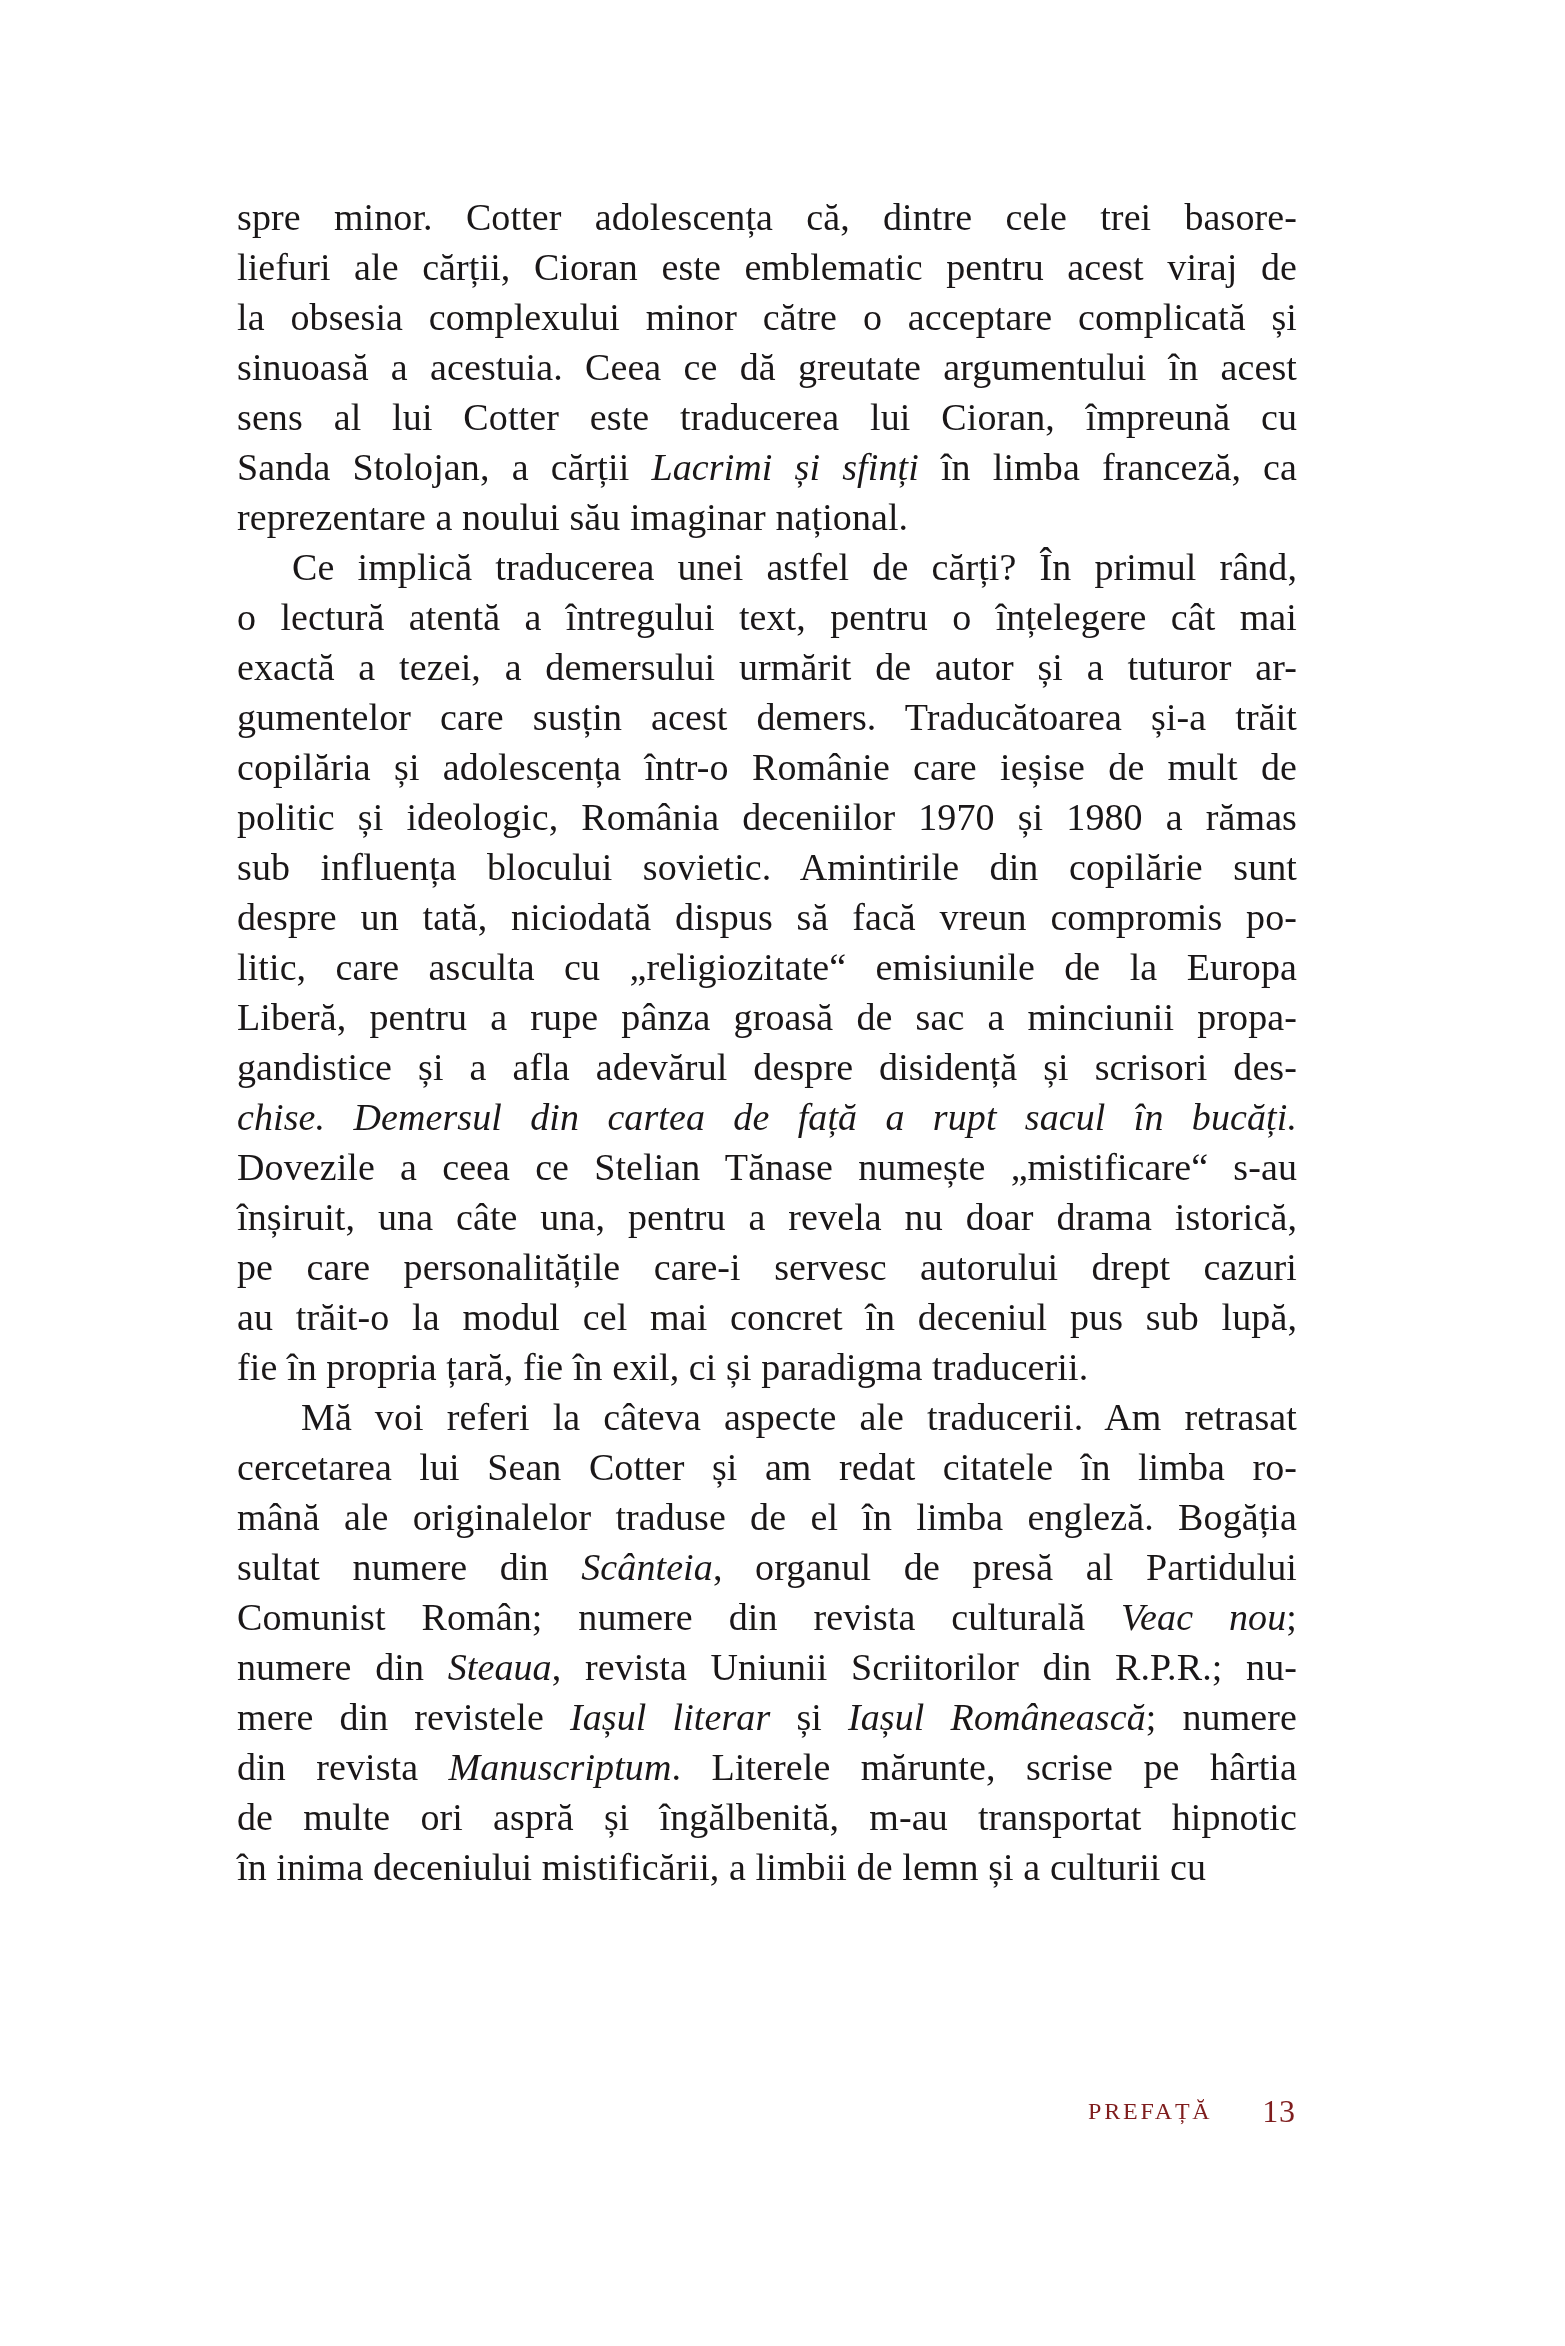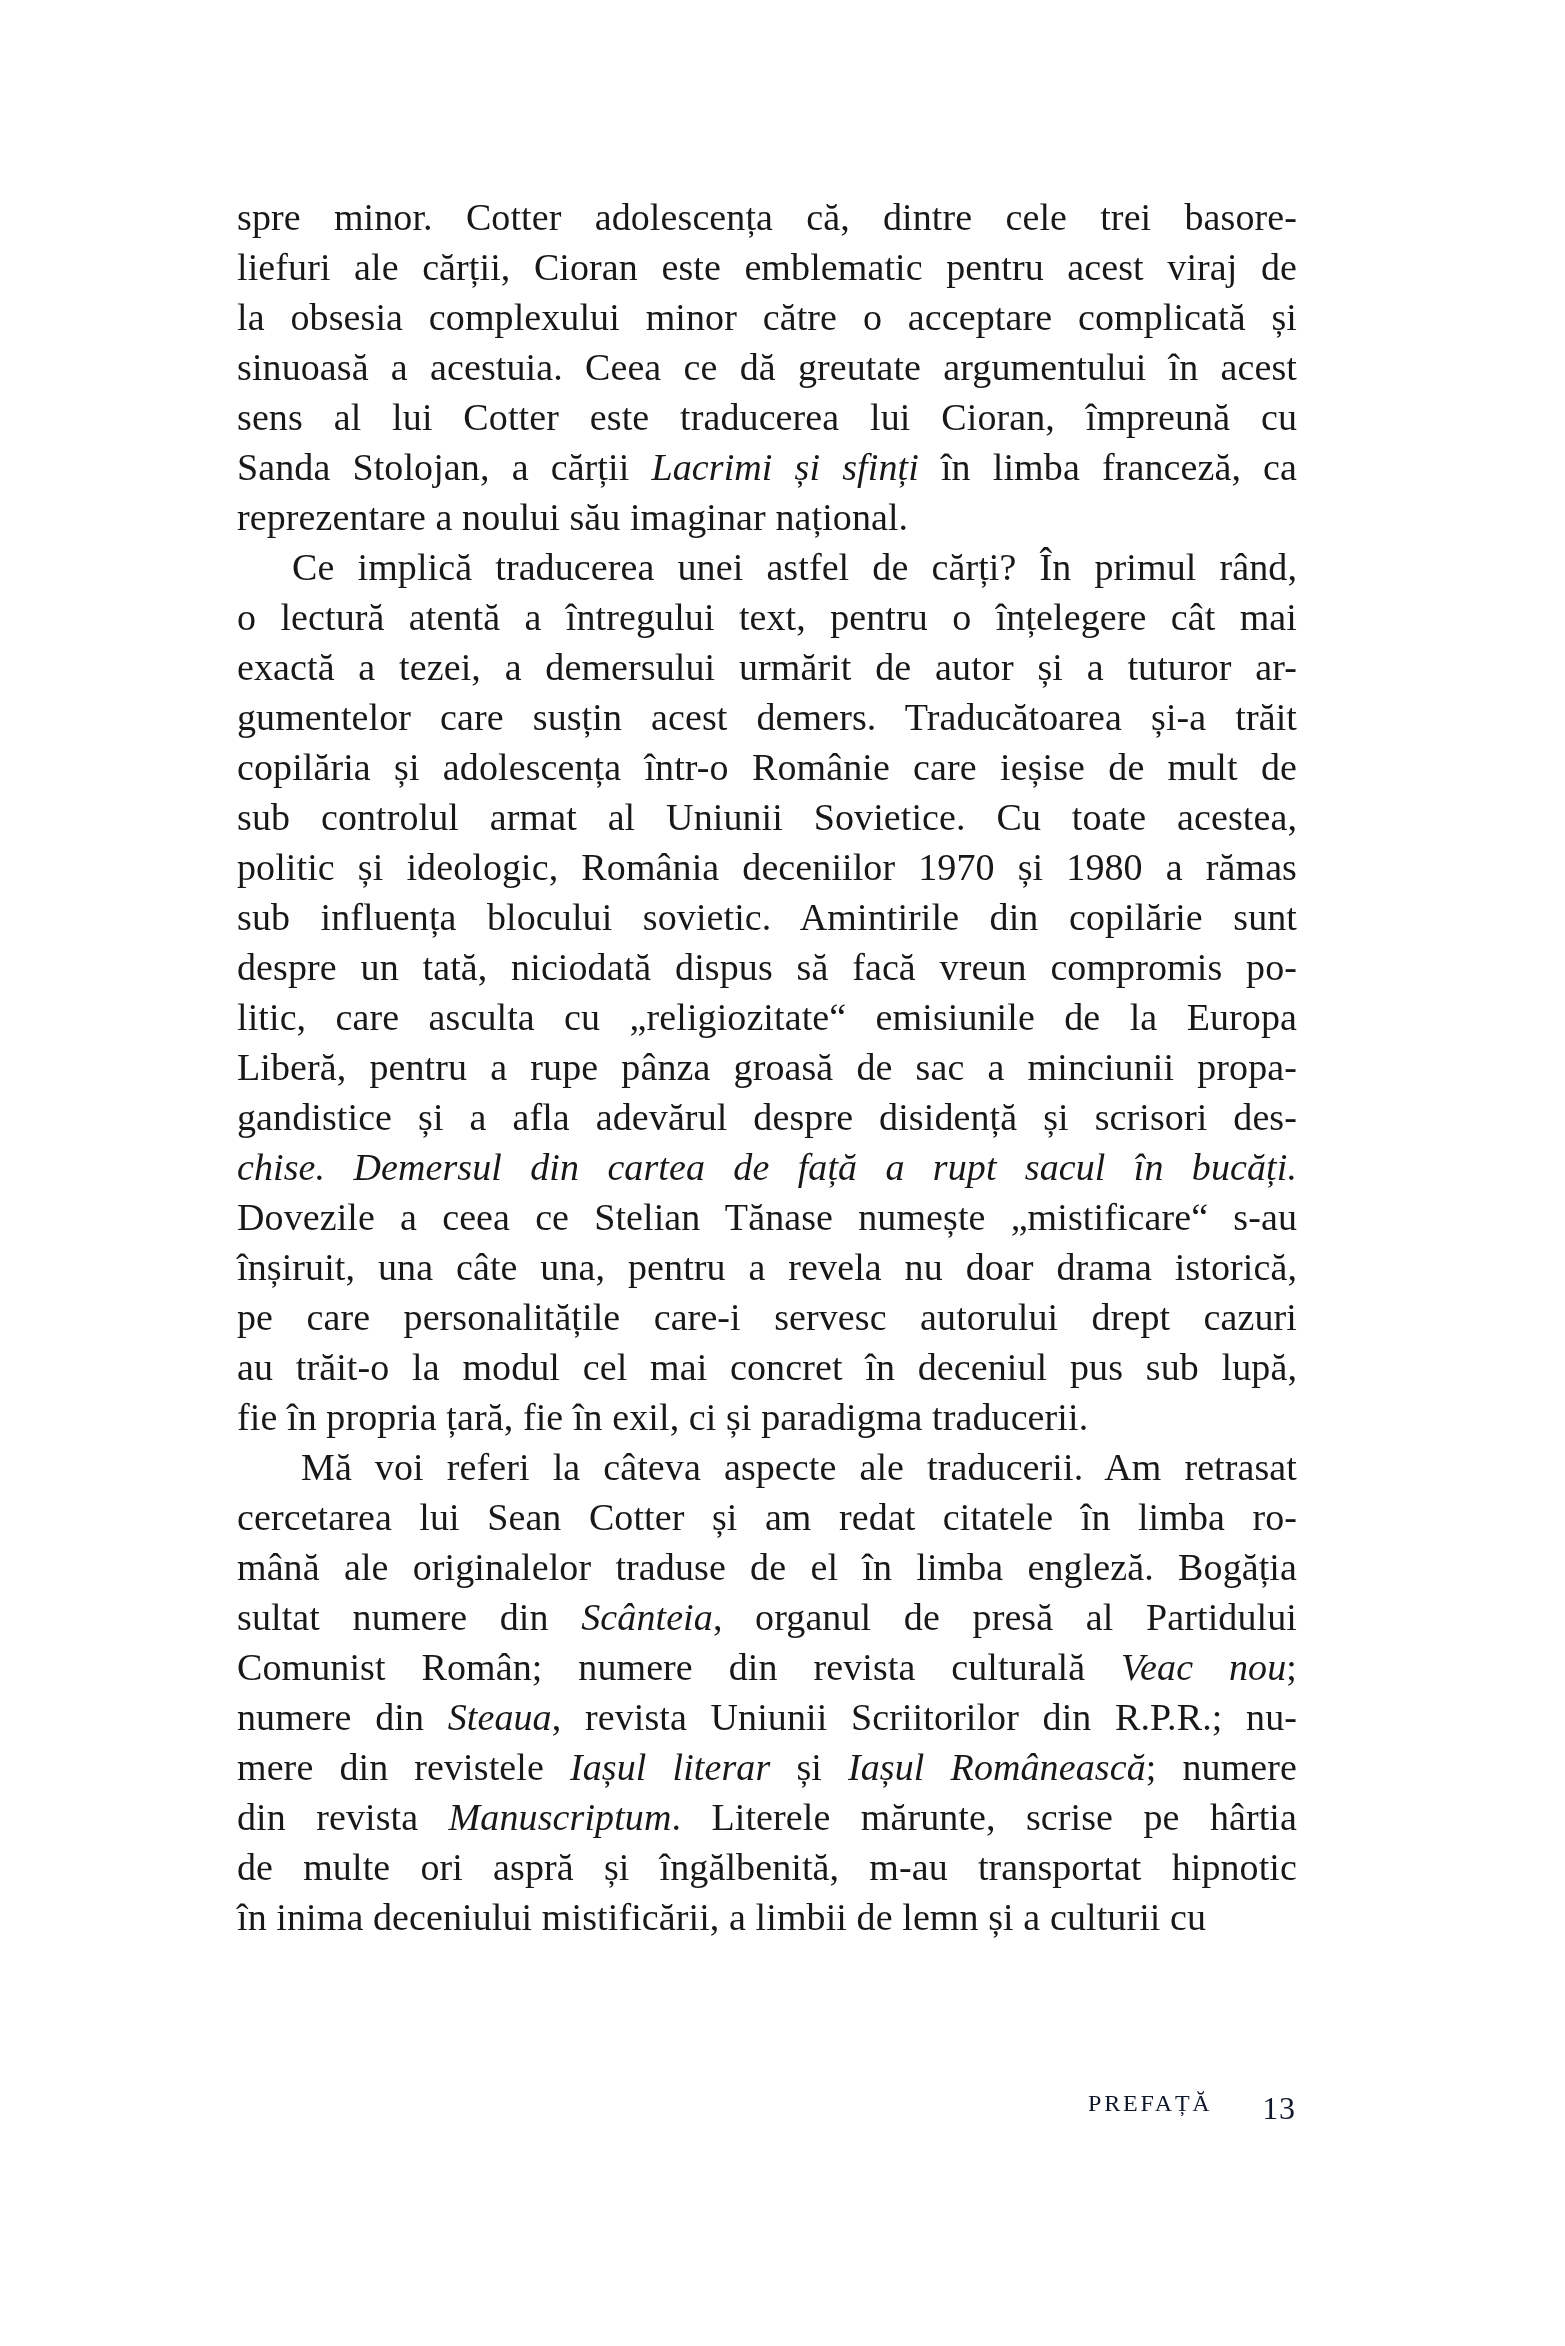--- a/index.html
+++ b/index.html
@@ -53,23 +53,23 @@
   .it { font-style: italic; }
   .osf { font-variant-numeric: oldstyle-nums; }
   .footer {
     position: absolute;
     left: 1088px;
     top: 2090px;
     width: 208px;
     height: 42px;
     display: flex;
     justify-content: space-between;
-    align-items: flex-start;
+    align-items: center;
     font-family: "Liberation Serif", "DejaVu Serif", serif;
-    color: #0f172a;
+    color: #7f1d1d;
   }
   .running-head {
     font-size: 24px;
     letter-spacing: 2.8px;
     font-variant: small-caps;
     text-transform: uppercase;
     font-weight: normal;
   }
   .page-number {
     font-size: 32px;
@@ -114,23 +114,20 @@
         <div class="line">
           <span class="line-inner" style="text-align-last: justify;"><span>exactă a tezei, a demersului urmărit de autor și a tuturor ar-</span></span>
         </div>
         <div class="line">
           <span class="line-inner" style="text-align-last: justify;"><span>gumentelor care susțin acest demers. Traducătoarea și-a trăit</span></span>
         </div>
         <div class="line">
           <span class="line-inner" style="text-align-last: justify;"><span>copilăria și adolescența într-o Românie care ieșise de mult de</span></span>
         </div>
         <div class="line">
-          <span class="line-inner" style="text-align-last: justify;"><span>sub controlul armat al Uniunii Sovietice. Cu toate acestea,</span></span>
-        </div>
-        <div class="line">
           <span class="line-inner" style="text-align-last: justify;"><span>politic și ideologic, România deceniilor </span><span class="osf">1970</span><span> și </span><span class="osf">1980</span><span> a rămas</span></span>
         </div>
         <div class="line">
           <span class="line-inner" style="text-align-last: justify;"><span>sub influența blocului sovietic. Amintirile din copilărie sunt</span></span>
         </div>
         <div class="line">
           <span class="line-inner" style="text-align-last: justify;"><span>despre un tată, niciodată dispus să facă vreun compromis po-</span></span>
         </div>
         <div class="line">
           <span class="line-inner" style="text-align-last: justify;"><span>litic, care asculta cu „religiozitate“ emisiunile de la Europa</span></span>

